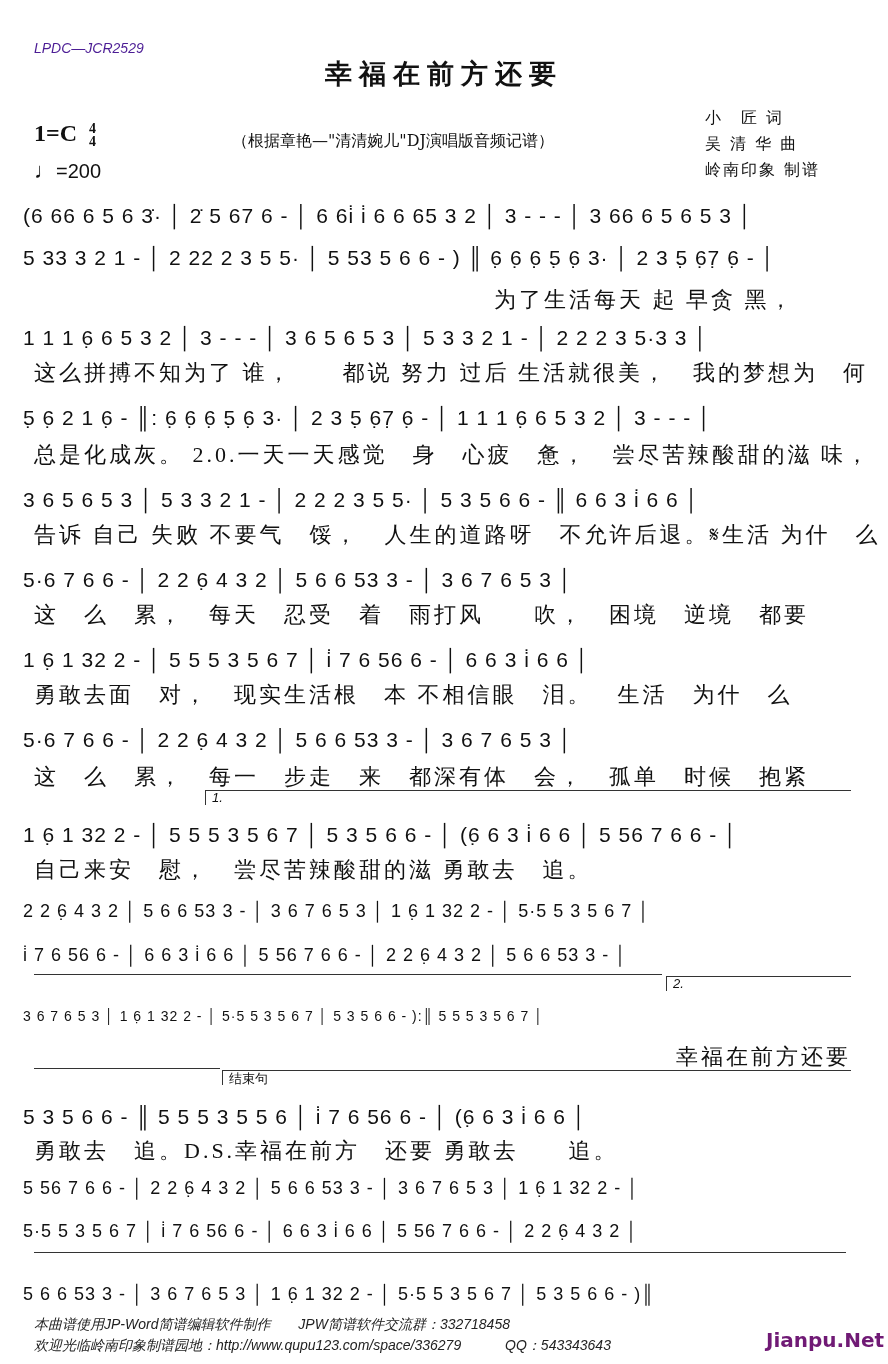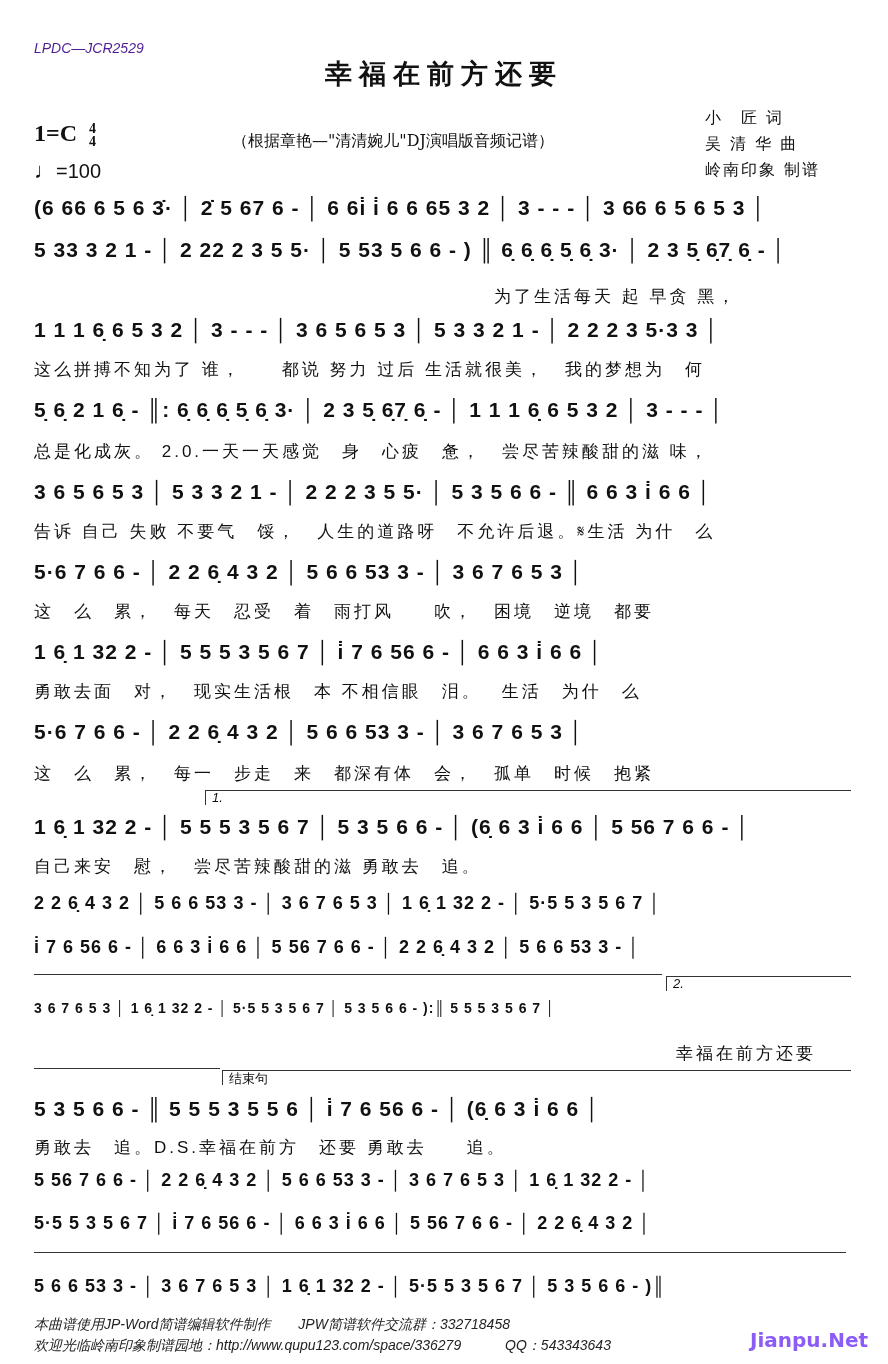--- a/index.html
+++ b/index.html
@@ -6,41 +6,41 @@
   body{width:888px;height:1364px;position:relative;overflow:hidden;font-family:"Liberation Sans",sans-serif;color:#111;}
   .abs{position:absolute;}
   .code{left:34px;top:40px;font-size:14px;font-style:italic;color:#4c1d95;}
   .title{left:0;width:888px;top:56px;text-align:center;font-family:"DejaVu Serif",serif;font-size:27px;font-weight:bold;letter-spacing:7px;}
   .key{left:34px;top:120px;font-size:24px;font-weight:bold;font-family:"Liberation Serif",serif;}
   .ts{display:inline-block;vertical-align:middle;text-align:center;font-size:14px;line-height:13px;margin-left:6px;font-weight:bold;}
   .tempo{left:34px;top:158px;font-size:20px;}
   .tempo .note{font-size:22px;}
   .source{left:232px;top:131px;font-family:"DejaVu Serif",serif;font-size:16px;}
   .credit{left:705px;font-family:"DejaVu Serif",serif;font-size:16px;letter-spacing:2px;}
-  .row{position:absolute;left:34px;width:816px;height:34px;font-family:"Liberation Sans",sans-serif;font-weight:bold;font-size:21px;letter-spacing:1px;white-space:nowrap;}
-  .lyric{position:absolute;left:34px;width:820px;font-family:Liberation Sans, sans-serif;font-size:17px;letter-spacing:3px;white-space:nowrap;}
+  .row{position:absolute;left:23px;width:816px;height:34px;font-family:"Liberation Sans",sans-serif;font-weight:normal;font-size:21px;letter-spacing:1px;white-space:nowrap;margin-top:8px;}
+  .lyric{position:absolute;left:34px;width:820px;font-family:Liberation Serif, serif;font-size:22px;letter-spacing:3px;white-space:nowrap;}
   .bracket{position:absolute;border-top:1.5px solid #333;border-left:1.5px solid #333;height:14px;}
   .bracket span{font-size:13px;font-style:italic;position:absolute;left:6px;top:-1px;}
   .footer{left:34px;font-size:14px;font-style:italic;color:#222;}
-  .logo{left:750px;top:1328px;font-family:"DejaVu Sans",sans-serif;font-weight:bold;font-size:20px;color:#8b5cf6;}
+  .logo{left:766px;top:1328px;font-family:"DejaVu Sans",sans-serif;font-weight:bold;font-size:20px;color:#701a75;}
 </style>
 </head>
 <body>
 
 <div class="abs code">LPDC—JCR2529</div>
 <div class="abs title">幸福在前方还要</div>
 <div class="abs key">
   <span>1=C</span>
   <span class="ts">
     <span>4</span><br>
     <span>4</span>
   </span>
 </div>
 <div class="abs tempo">
-  <span class="note">♩</span><span>=100</span>
+  <span class="note">♩</span><span>=200</span>
 </div>
 <div class="abs source">（根据章艳—"清清婉儿"DJ演唱版音频记谱）</div>
 <div class="abs credit" style="top:108px">小　匠 词</div>
 <div class="abs credit" style="top:134px">吴 清 华 曲</div>
 <div class="abs credit" style="top:160px">岭南印象 制谱</div>
 
 <div class="row" style="top:196px">(6 66 6 5 6 3̇· │ 2̇  5 67 6 - │ 6 6i̇ i̇ 6 6 65 3 2 │ 3 - - - │ 3 66 6 5 6  5 3 │</div>
 
 <div class="row" style="top:238px">5 33 3 2 1 - │ 2 22 2 3 5 5· │ 5 53 5 6 6 - ) ║ 6̣ 6̣ 6̣ 5̣ 6̣ 3· │ 2 3 5̣ 6̣7̣ 6̣ - │</div>
 <div class="lyric" style="top:285px;left:494px;width:360px">为了生活每天 起 早贪 黑，</div>

